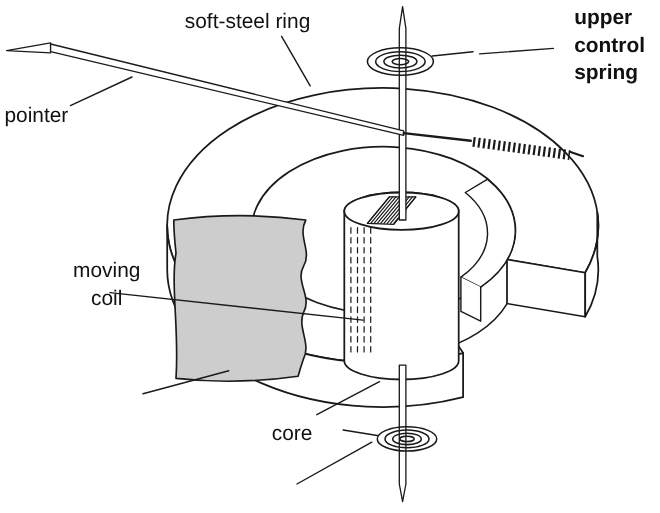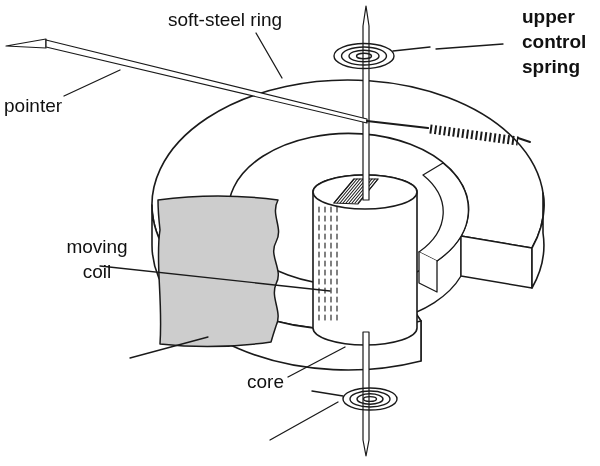--- a/index.html
+++ b/index.html
@@ -118,15 +118,15 @@
 
   <div class="label" style="left:168px;top:7px;text-align:right;">soft-steel ring</div>
 
   <div class="label wrap right" style="right:4px;top:4px;width:74px;">upper control spring</div>
 
   <div class="label" style="left:4px;top:93px;">pointer</div>
 
   <div class="label wrap center" style="left:36px;top:234px;width:66px;">moving coil</div>
 
 
-  <div class="label" style="left:247px;top:369px;">core</div>
+  <div class="label" style="left:247px;top:382px;">core</div>
 
 </div>
 
 </body></html>

